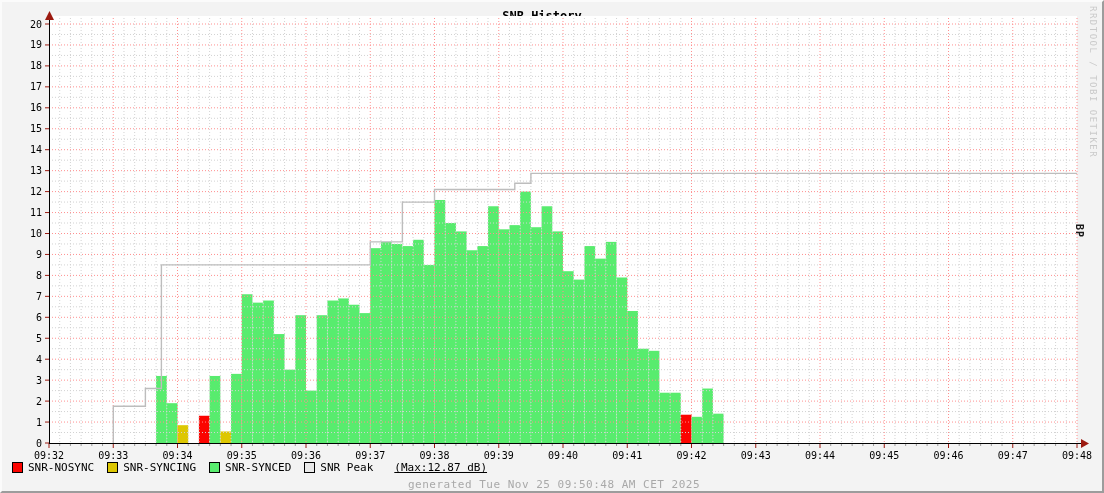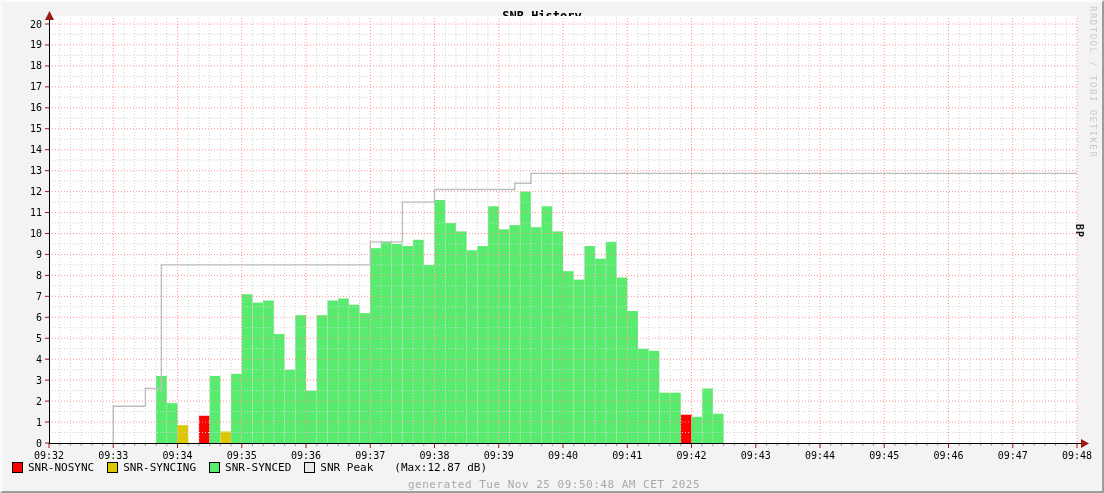--- a/index.html
+++ b/index.html
@@ -16,21 +16,21 @@
     font-size:12px;font-weight:bold;color:#000;
   }
   .legend{
     position:absolute;left:10px;top:459px;display:flex;align-items:center;
     font-size:11px;color:#000;white-space:nowrap;
   }
   .legend-item{display:flex;align-items:center;margin-right:13px;}
   .swatch{
     width:9px;height:9px;border:1px solid #000;margin-right:5px;flex:0 0 auto;
   }
-  .max-note{margin-left:8px;}
+  .max-note{margin-left:8px;text-decoration:underline;}
   .footer{
     position:absolute;top:476px;left:0;width:1104px;text-align:center;
     font-size:11px;color:#a9a9a9;letter-spacing:0.5px;
   }
   .watermark{
     position:absolute;top:4px;left:1086px;
     writing-mode:vertical-rl;
     font-size:9px;color:#c9c9c9;letter-spacing:1.5px;
   }
   .right-axis-label{

